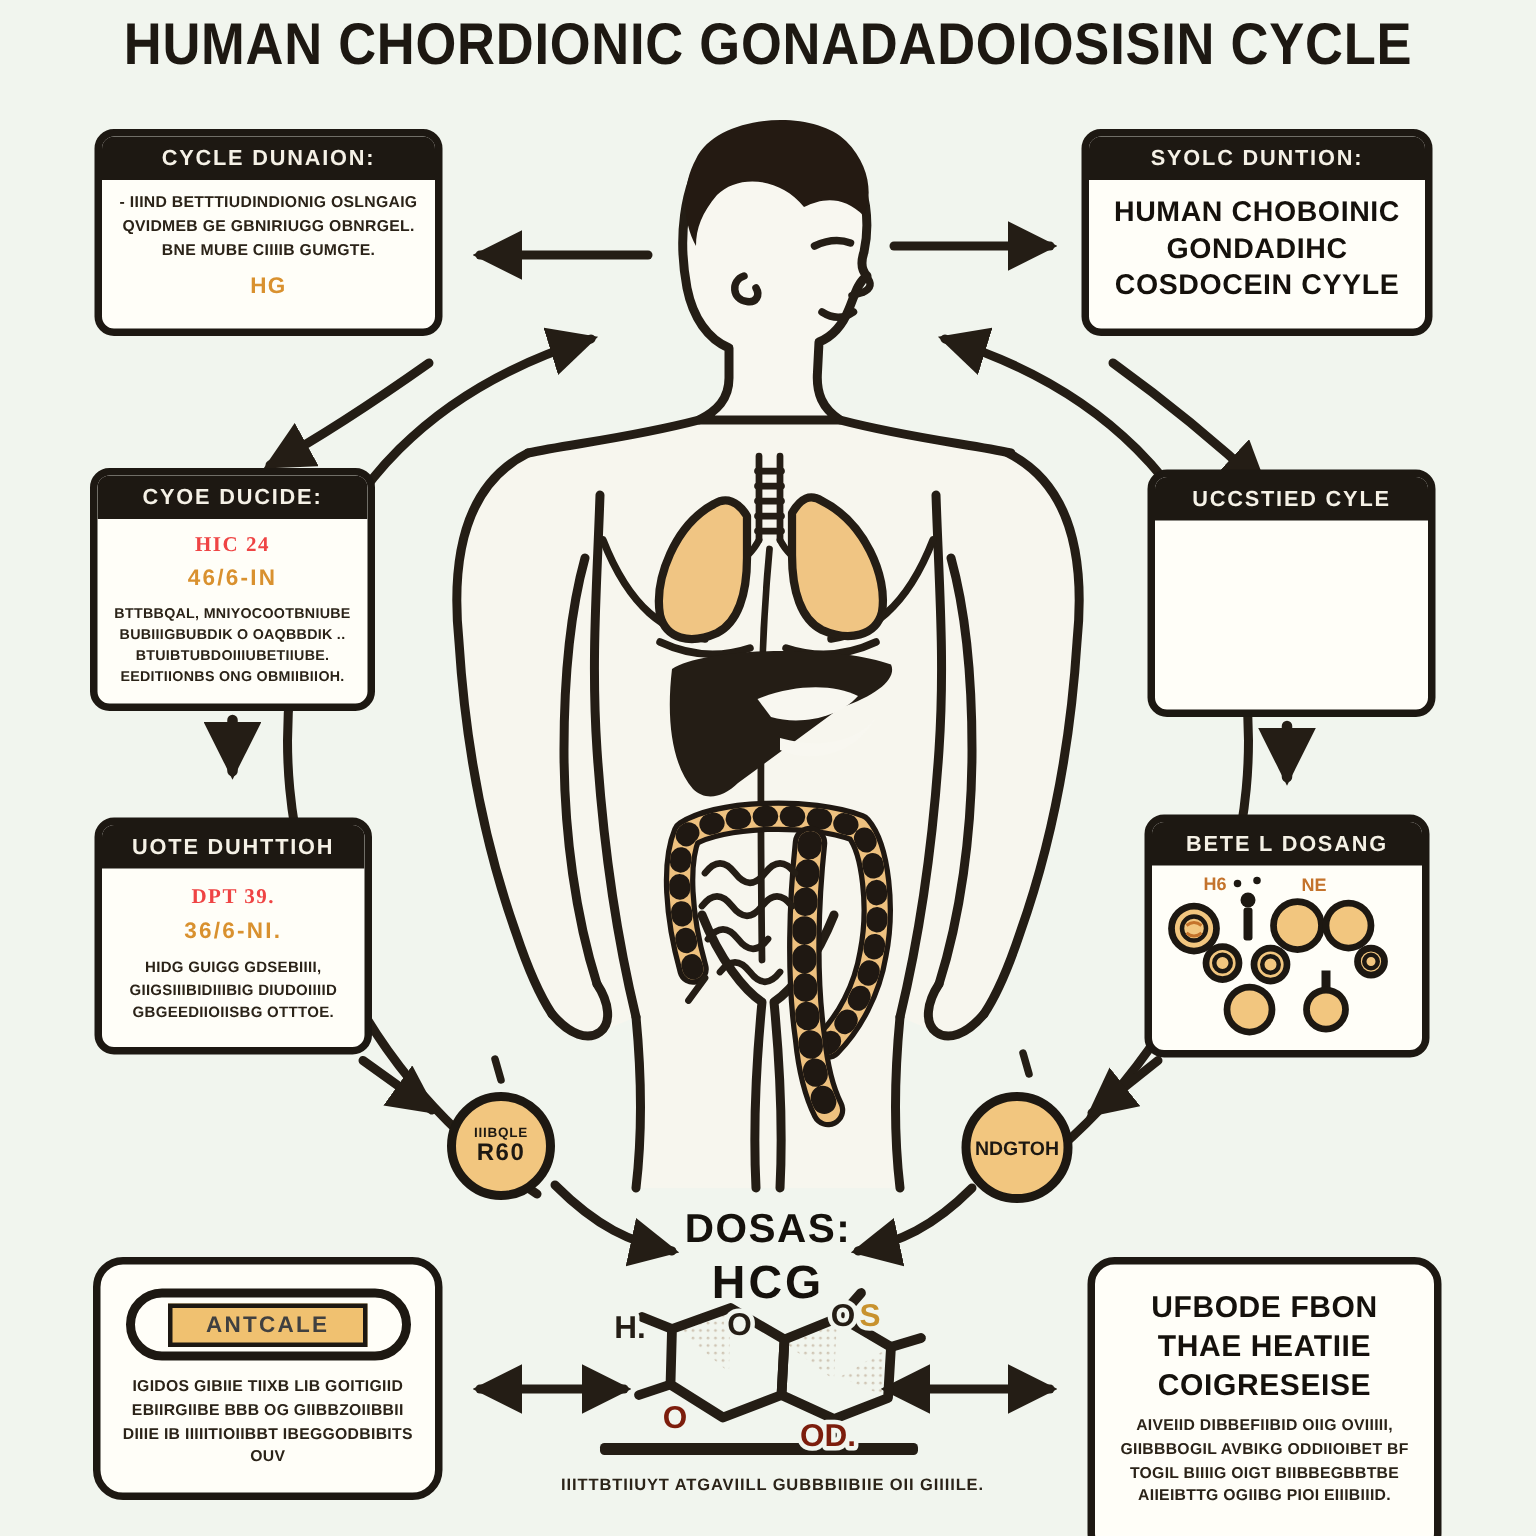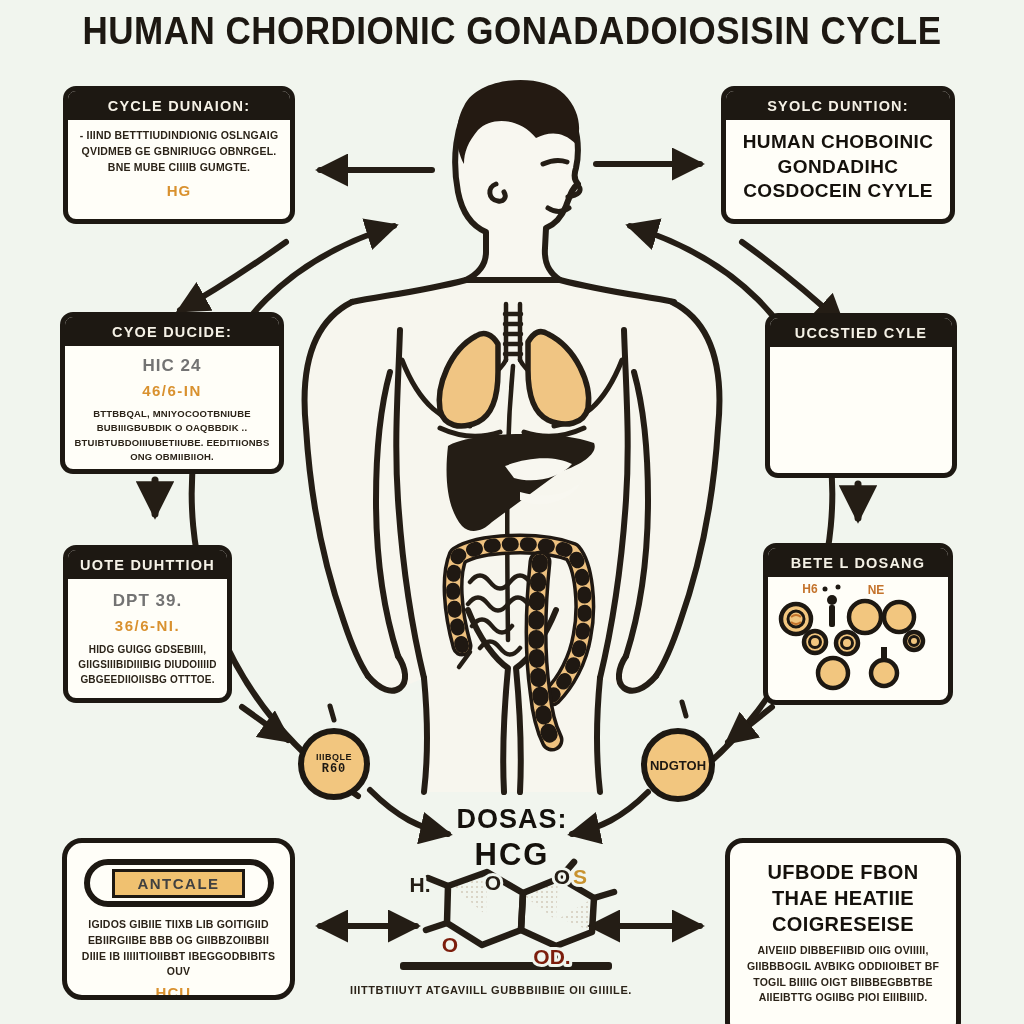--- a/index.html
+++ b/index.html
@@ -7,34 +7,34 @@
          font-family:"Liberation Sans",sans-serif;overflow:hidden;}
   .title{position:absolute;top:8px;left:0;width:1024px;text-align:center;
          font-size:35px;font-weight:900;letter-spacing:.5px;color:#1d1812;
          transform:scaleY(1.12);transform-origin:top;}
   .box{position:absolute;background:#fffef8;border:5px solid #1d1812;border-radius:13px;
        box-sizing:border-box;overflow:hidden;z-index:2;}
   .hdr{background:#1d1812;color:#f5f1e6;text-align:center;font-weight:800;
        font-size:14.5px;padding:7px 4px 6px;letter-spacing:1.2px;}
   .bd{padding:8px 9px;text-align:center;font-weight:700;color:#2b2318;
       font-size:10.5px;line-height:1.5;letter-spacing:.2px;}
-  .val{font-size:17px;font-weight:900;color:#737373;margin:3px 0 1px;letter-spacing:1px;}
+  .val{font-size:14px;font-weight:900;color:#ef4444;margin:3px 0 1px;letter-spacing:1px;font-family:Liberation Serif, serif;}
   .dose{font-size:15px;font-weight:900;color:#d9912f;margin-bottom:5px;letter-spacing:1.5px;}
   .accent{color:#d9912f;font-weight:900;font-size:15px;margin-top:5px;letter-spacing:1px;}
   .big{font-size:19px;font-weight:900;line-height:1.3;letter-spacing:.4px;color:#15110c;padding-top:10px;}
   .badge{position:absolute;border-radius:50%;background:#f2c67f;border:6px solid #1d1812;
          box-sizing:border-box;display:flex;flex-direction:column;align-items:center;
          justify-content:center;font-weight:900;color:#1d1812;z-index:2;text-align:center;}
   .badge .s1{font-size:9px;letter-spacing:.5px;}
-  .badge .s2{font-size:12px;letter-spacing:1px;font-family:Liberation Mono, monospace;}
+  .badge .s2{font-size:16px;letter-spacing:1px;}
   .dosas{position:absolute;left:412px;top:804px;width:200px;text-align:center;
          font-weight:900;color:#15110c;z-index:2;}
   .dosas .l1{font-size:27px;letter-spacing:1px;}
   .dosas .l2{font-size:31px;letter-spacing:2px;margin-top:2px;}
-  .caption{position:absolute;left:350px;top:984px;width:330px;text-align:left;
+  .caption{position:absolute;left:350px;top:984px;width:330px;text-align:center;
            font-weight:800;font-size:11px;letter-spacing:.6px;color:#2b2318;z-index:2;}
   .pill{margin:16px auto 8px;width:190px;height:48px;border:6px solid #1d1812;border-radius:30px;
         background:#fffef8;display:flex;align-items:center;justify-content:center;box-sizing:border-box;}
   .pill-label{background:#f0c170;border:3px solid #1d1812;padding:3px 22px;
               font-weight:900;font-size:15px;letter-spacing:1.5px;color:#404040;}
   #art{position:absolute;left:0;top:0;z-index:1;}
 </style>
 </head>
 <body>
 
@@ -183,34 +183,34 @@
   </div>
 
   <div class="box" style="left:63px;top:86px;width:232px;height:138px">
     <div class="hdr">CYCLE DUNAION:</div>
     <div class="bd">
       <span>- IIIND BETTTIUDINDIONIG OSLNGAIG QVIDMEB GE GBNIRIUGG OBNRGEL. BNE MUBE CIIIIB GUMGTE.</span>
       <div class="accent">HG</div>
     </div>
   </div>
 
-  <div class="box" style="left:60px;top:312px;width:224px;height:162px">
+  <div class="box" style="left:60px;top:312px;width:190px;height:162px">
     <div class="hdr">CYOE DUCIDE:</div>
     <div class="bd" style="font-size:9.5px;padding:4px 8px">
       <div class="val">HIC 24</div>
       <div class="dose">46/6-IN</div>
       <span>BTTBBQAL, MNIYOCOOTBNIUBE BUBIIIGBUBDIK O OAQBBDIK .. BTUIBTUBDOIIIUBETIIUBE. EEDITIIONBS ONG OBMIIBIIOH.</span>
     </div>
   </div>
 
   <div class="box" style="left:765px;top:313px;width:192px;height:165px">
     <div class="hdr">UCCSTIED CYLE</div>
   </div>
 
-  <div class="box" style="left:63px;top:545px;width:169px;height:158px">
+  <div class="box" style="left:63px;top:545px;width:185px;height:158px">
     <div class="hdr">UOTE DUHTTIOH</div>
     <div class="bd" style="font-size:10px;padding:6px 8px">
       <div class="val">DPT 39.</div>
       <div class="dose">36/6-NI.</div>
       <span>HIDG GUIGG GDSEBIIII, GIIGSIIIBIDIIIBIG DIUDOIIIID GBGEEDIIOIISBG OTTTOE.</span>
     </div>
   </div>
 
   <div class="box" style="left:763px;top:543px;width:190px;height:162px">
     <div class="hdr">BETE L DOSANG</div>
@@ -243,21 +243,20 @@
       </g>
     </svg>
   </div>
 
   <div class="box" style="left:62px;top:838px;width:233px;height:162px;border-radius:20px">
     <div class="pill">
       <span class="pill-label">ANTCALE</span>
     </div>
     <div class="bd" style="padding-top:2px">
       <span>IGIDOS GIBIIE TIIXB LIB GOITIGIID EBIIRGIIBE BBB OG GIIBBZOIIBBII DIIIE IB IIIIITIOIIBBT IBEGGODBIBITS OUV</span>
-      <div class="accent" style="margin-top:2px">HCU..</div>
     </div>
   </div>
 
   <div class="box" style="left:725px;top:838px;width:236px;height:202px;border-radius:18px">
     <div class="bd big" style="font-size:20px;padding:16px 12px 6px">UFBODE FBON THAE HEATIIE COIGRESEISE</div>
     <div class="bd" style="padding-top:0">AIVEIID DIBBEFIIBID OIIG OVIIIII, GIIBBBOGIL AVBIKG ODDIIOIBET BF TOGIL BIIIIG OIGT BIIBBEGBBTBE AIIEIBTTG OGIIBG PIOI EIIIBIIID.</div>
   </div>
 
   <div class="badge" style="left:298px;top:728px;width:72px;height:72px">
     <span class="s1">IIIBQLE</span>

